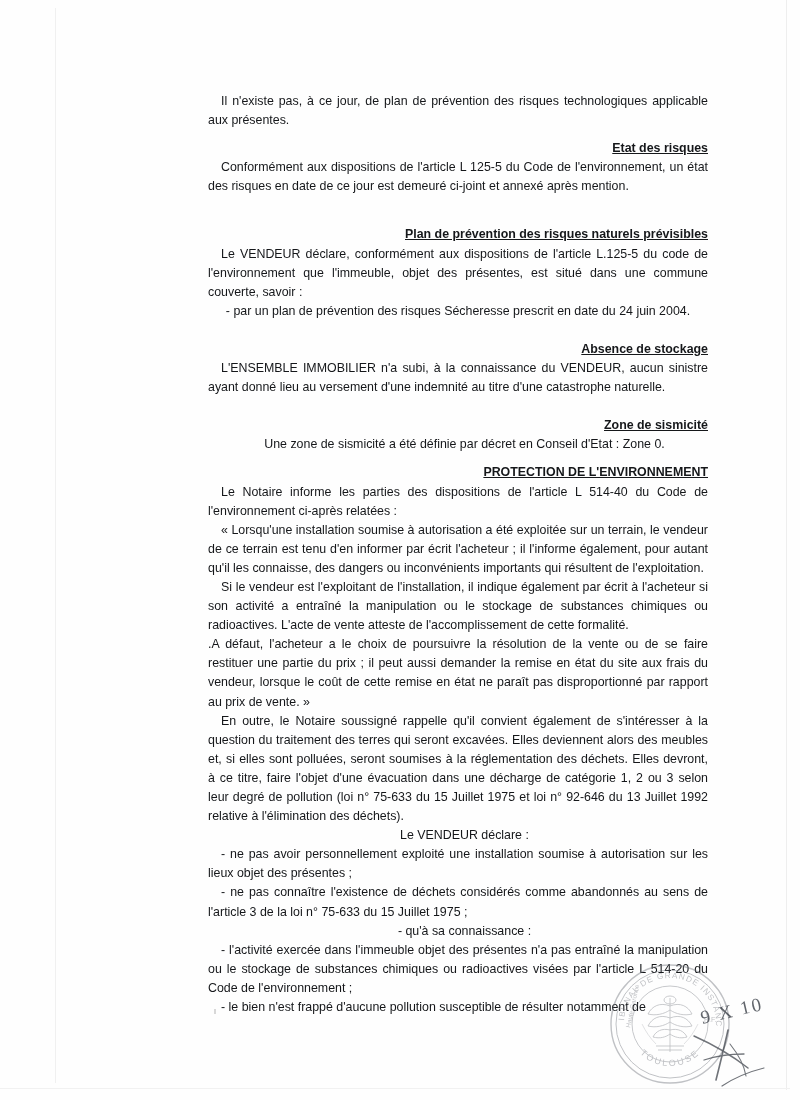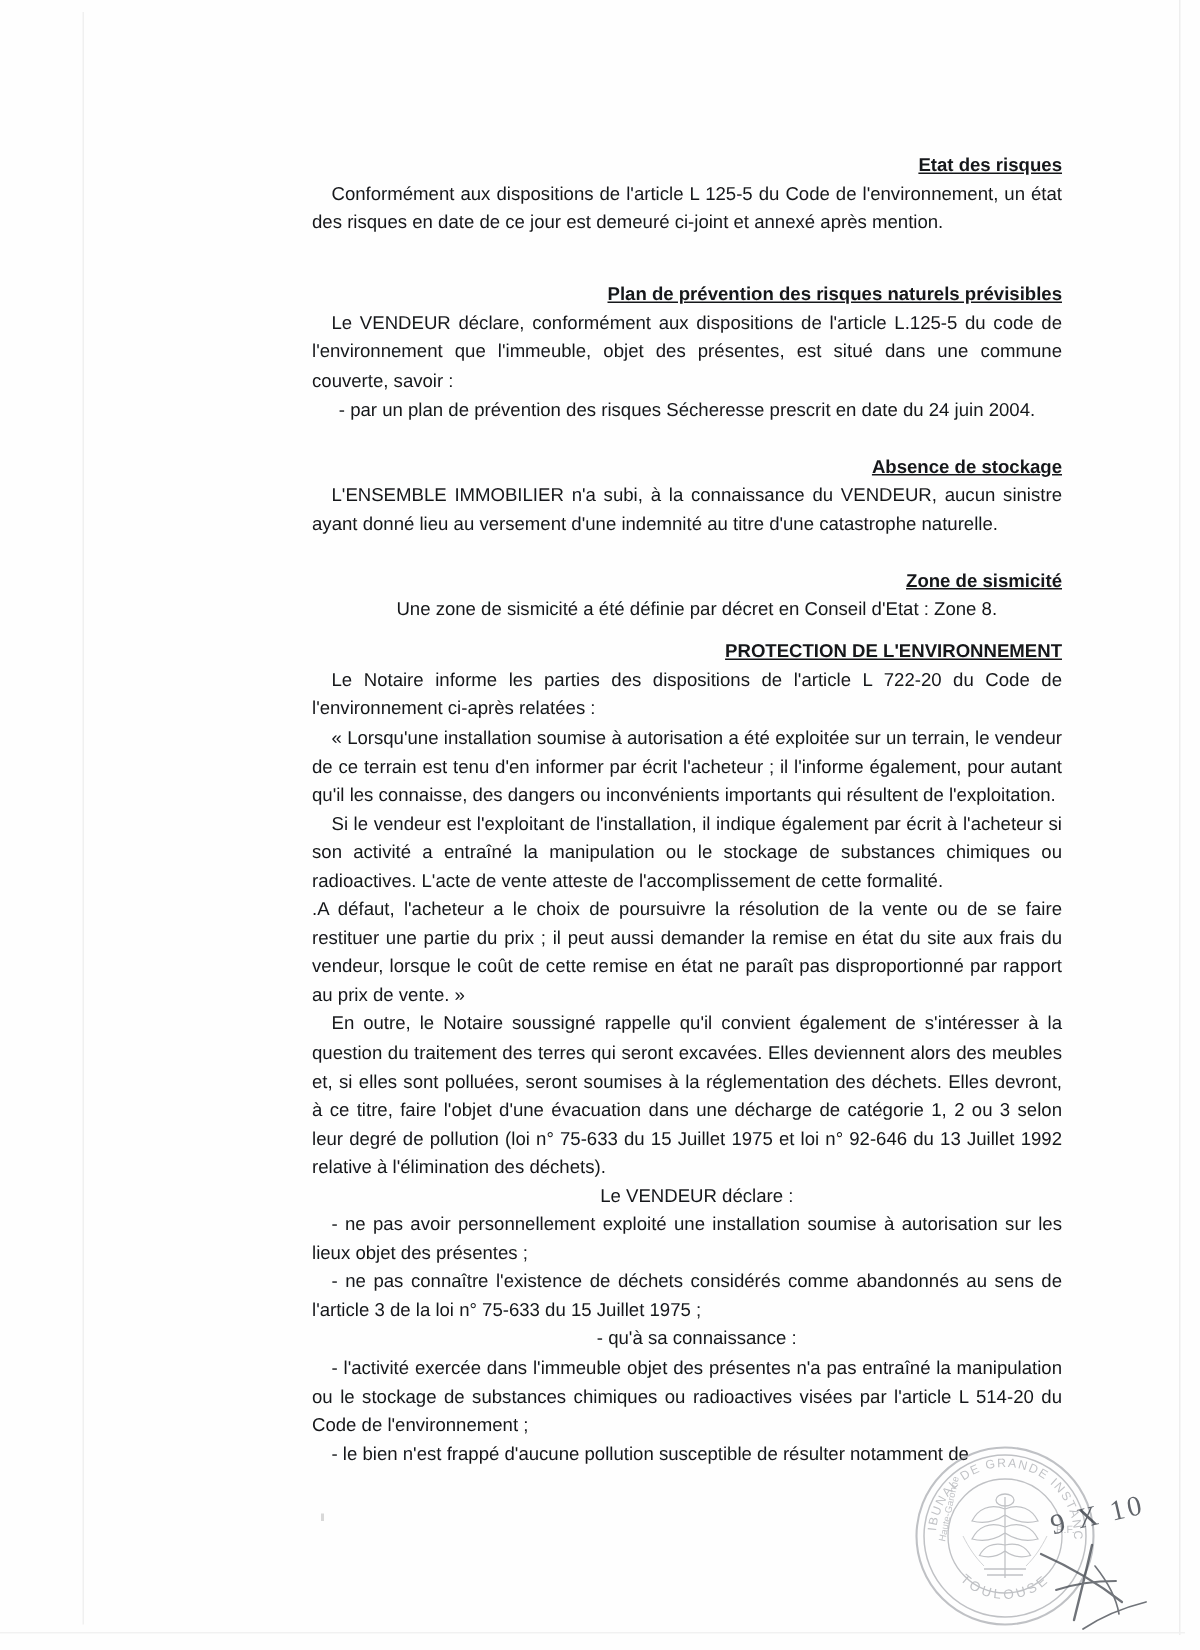--- a/index.html
+++ b/index.html
@@ -139,20 +139,21 @@
 
 <div id="page-sheet">
 
   <div id="scan-edge-left"></div>
   <div id="scan-edge-right"></div>
   <div id="scan-edge-bottom"></div>
   <div id="scan-speck"></div>
 
   <div id="text-column">
 
+    <p class="para">Il n'existe pas, à ce jour, de plan de prévention des risques technologiques applicable aux présentes.</p>
 
     <div class="gap-sm"></div>
 
     <div class="heading">Etat des risques</div>
 
     <p class="para">Conformément aux dispositions de l'article L 125-5 du Code de l'environnement, un état des risques en date de ce jour est demeuré ci-joint et annexé après mention.</p>
 
     <div class="gap-lg"></div>
 
     <div class="heading">Plan de prévention des risques naturels prévisibles</div>
@@ -164,27 +165,27 @@
     <div class="gap-md"></div>
 
     <div class="heading">Absence de stockage</div>
 
     <p class="para"><b>L'ENSEMBLE IMMOBILIER</b> n'a subi, à la connaissance du <b>VENDEUR</b>, aucun sinistre ayant donné lieu au versement d'une indemnité au titre d'une catastrophe naturelle.</p>
 
     <div class="gap-md"></div>
 
     <div class="heading">Zone de sismicité</div>
 
-    <p class="para flush">Une zone de sismicité a été définie par décret en Conseil d'Etat : Zone 8.</p>
+    <p class="para flush">Une zone de sismicité a été définie par décret en Conseil d'Etat : Zone 0.</p>
 
     <div class="gap-sm"></div>
 
     <div class="heading">PROTECTION DE L'ENVIRONNEMENT</div>
 
-    <p class="para">Le Notaire informe les parties des dispositions de l'article L 722-20 du Code de l'environnement ci-après relatées :</p>
+    <p class="para">Le Notaire informe les parties des dispositions de l'article L 514-40 du Code de l'environnement ci-après relatées :</p>
 
     <p class="para">« Lorsqu'une installation soumise à autorisation a été exploitée sur un terrain, le vendeur de ce terrain est tenu d'en informer par écrit l'acheteur ; il l'informe également, pour autant qu'il les connaisse, des dangers ou inconvénients importants qui résultent de l'exploitation.</p>
 
     <p class="para">Si le vendeur est l'exploitant de l'installation, il indique également par écrit à l'acheteur si son activité a entraîné la manipulation ou le stockage de substances chimiques ou radioactives. L'acte de vente atteste de l'accomplissement de cette formalité.</p>
 
     <p class="para noindent">.A défaut, l'acheteur a le choix de poursuivre la résolution de la vente ou de se faire restituer une partie du prix ; il peut aussi demander la remise en état du site aux frais du vendeur, lorsque le coût de cette remise en état ne paraît pas disproportionné par rapport au prix de vente. »</p>
 
     <p class="para">En outre, le Notaire soussigné rappelle qu'il convient également de s'intéresser à la question du traitement des terres qui seront excavées. Elles deviennent alors des meubles et, si elles sont polluées, seront soumises à la réglementation des déchets. Elles devront, à ce titre, faire l'objet d'une évacuation dans une décharge de catégorie 1, 2 ou 3 selon leur degré de pollution (loi n° 75-633 du 15 Juillet 1975 et loi n° 92-646 du 13 Juillet 1992 relative à l'élimination des déchets).</p>
 
     <p class="para flush">Le <b>VENDEUR</b> déclare :</p>

